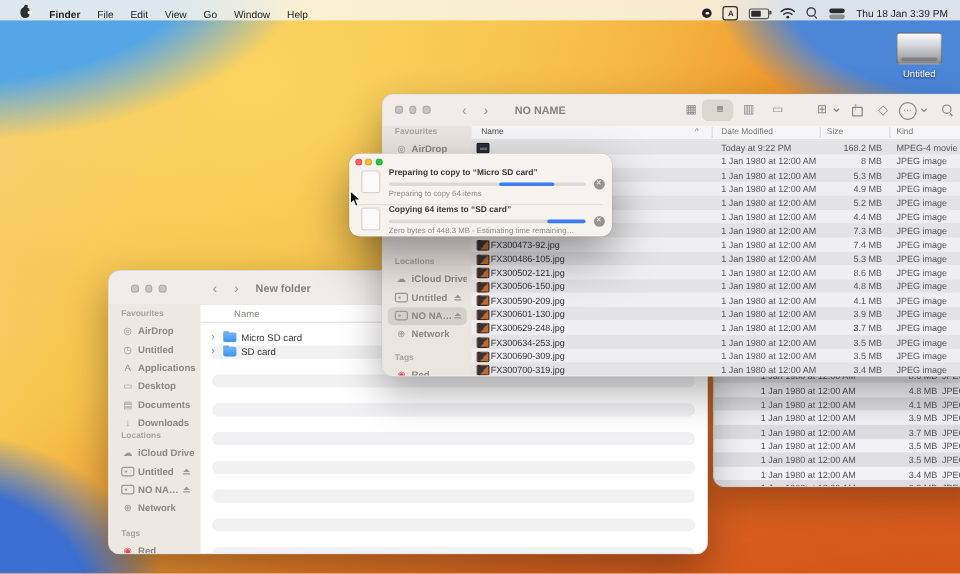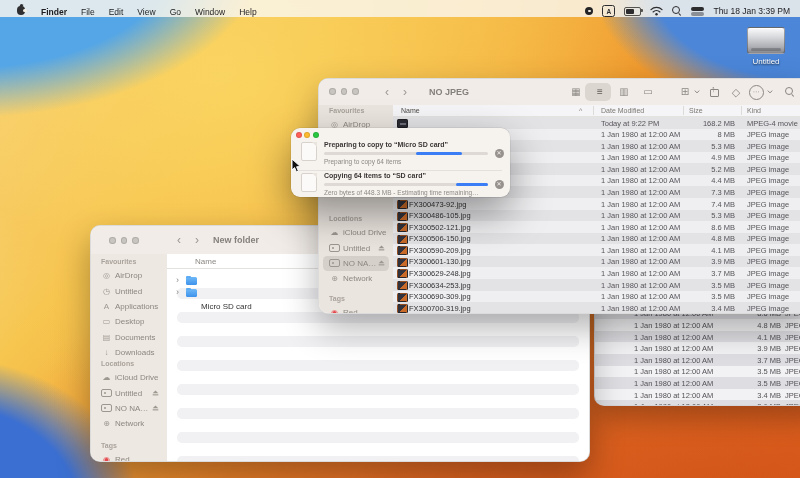--- a/index.html
+++ b/index.html
@@ -57,28 +57,28 @@
   .nf-sidebar{position:absolute;left:0;top:28px;bottom:0;width:76px;background:#eee8e2;border-right:1px solid #ddd7d1;}
   .nf-content{position:absolute;left:76px;top:28px;right:0;bottom:0;background:#fff;}
   .list-header{position:absolute;left:0;right:0;top:0;height:14px;border-bottom:1px solid #e4e2df;font-size:8px;color:#8c8884;}
   .nf .list-header .h-name{position:absolute;left:28px;top:2.5px;}
   .nf-rows{position:absolute;left:0;top:15px;right:0;bottom:0;}
   .nf-row{position:absolute;left:0;right:0;height:12px;}
   .nf-row.odd::before{content:'';position:absolute;left:10px;right:10px;top:.5px;bottom:.5px;background:#f1f1f4;border-radius:5px;}
   .disclosure{position:absolute;left:9px;font-size:9px;color:#8e8a86;line-height:1;top:1px;}
   .ic-folder{position:absolute;left:19px;top:2px;width:11px;height:8px;border-radius:1.5px;background:linear-gradient(180deg,#6fb9f8,#3e92ec);}
   .ic-folder::before{content:'';position:absolute;left:0;top:-1.5px;width:4.5px;height:2px;border-radius:1px 1px 0 0;background:#5cabf3;}
-  .nf-row .row-label{position:absolute;left:34px;top:2px;font-size:8px;color:#343434;margin-top:25px;}
+  .nf-row .row-label{position:absolute;left:34px;top:2px;font-size:8px;color:#343434;}
   
   .sb-section{position:absolute;left:0;right:0;}
   .sb-label{font-size:7px;font-weight:700;color:#a9a39c;padding-left:10px;height:12px;line-height:12px;}
   .sb-item{position:relative;height:15.4px;display:flex;align-items:center;margin:0 4px;border-radius:4.5px;padding-left:6px;box-sizing:border-box;}
   .sb-item.selected{background:#d6d0ca;}
   .sb-item .ig{width:11px;display:inline-flex;justify-content:center;color:#9c978f;font-size:8px;flex:none;}
-  .sb-item .sb-text{font-size:8px;color:#8c8781;margin-left:3px;white-space:nowrap;overflow:hidden;}
+  .sb-item .sb-text{font-size:8px;color:#8c8781;margin-left:3px;white-space:nowrap;overflow:hidden;font-weight:bold;}
   .sb-item .eject{margin-left:auto;margin-right:4px;flex:none;display:inline-flex;}
   .ic-disk-mini{display:inline-block;width:9px;height:6px;border:1px solid #9c978f;border-radius:2px;position:relative;}
   .ic-disk-mini::after{content:'';position:absolute;left:1.5px;top:1.5px;width:2px;height:2px;border-radius:50%;background:#9c978f;}
   .ig.red{color:#e5484d;}
   
   .nn{left:318px;top:78px;width:492px;height:236px;border-radius:10px;box-shadow:0 14px 34px rgba(0,0,0,.30);border:1px solid rgba(0,0,0,.14);overflow:hidden;background:#fff;}
   .nn-toolbar{position:absolute;left:0;top:0;right:0;height:26px;background:#f1ece7;border-bottom:1px solid #d9d4cf;}
   .nn-sidebar{position:absolute;left:0;top:26px;bottom:0;width:74px;background:#ebe5df;border-right:1px solid #dbd5cf;}
   .nn-content{position:absolute;left:74px;top:26px;right:0;bottom:0;background:#f2f1f3;}
   .nn .list-header{height:11px;background:#f5f4f6;font-size:7px;color:#7b7873;}
@@ -340,21 +340,21 @@
 
   <div class="window nn">
     <div class="nn-toolbar">
       <span class="traffic" style="left:10px;top:9px;">
         <span class="tl"></span>
         <span class="tl"></span>
         <span class="tl"></span>
       </span>
       <span class="nav-chevron" style="left:66px;top:7px;">‹</span>
       <span class="nav-chevron" style="left:84px;top:7px;">›</span>
-      <span class="win-title" style="left:110px;top:8px;">NO JPEG</span>
+      <span class="win-title" style="left:110px;top:8px;">NO NAME</span>
       <span class="view-sel-bg"></span>
       <span id="nn-views"><span class="tb-item" style="left: 248px; width: 18px;">
             <span class="tb-glyph">▦</span>
           </span><span class="tb-item" style="left: 272px; width: 18px; color: rgb(93, 90, 86);">
             <span class="tb-glyph">≡</span>
           </span><span class="tb-item" style="left: 296px; width: 18px;">
             <span class="tb-glyph">▥</span>
           </span><span class="tb-item" style="left: 320px; width: 18px;">
             <span class="tb-glyph">▭</span>
           </span></span>

